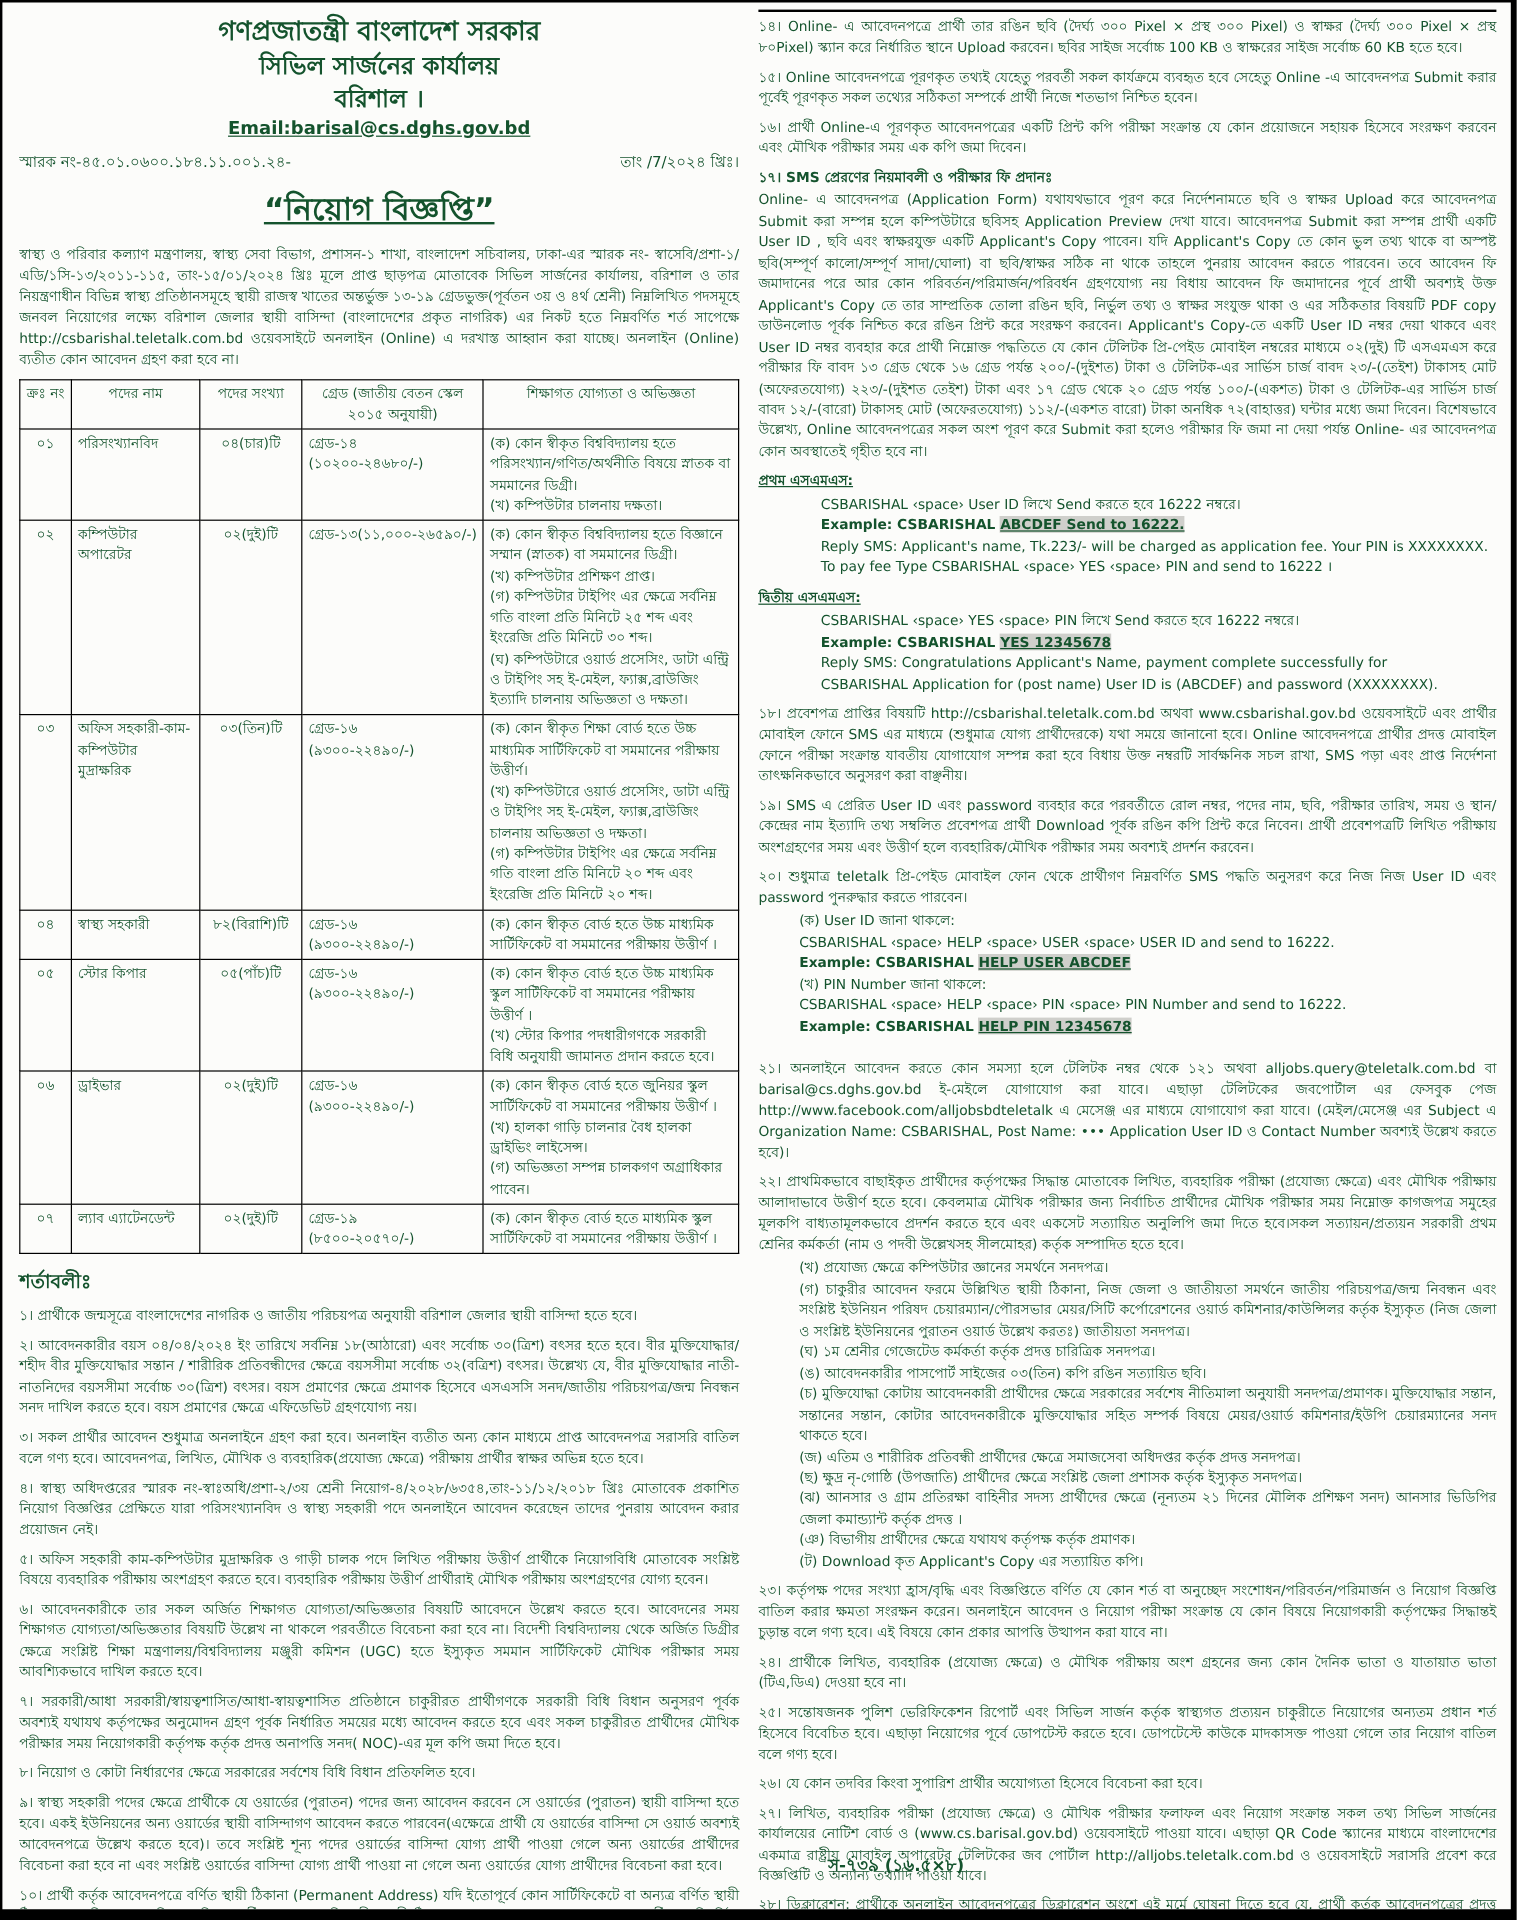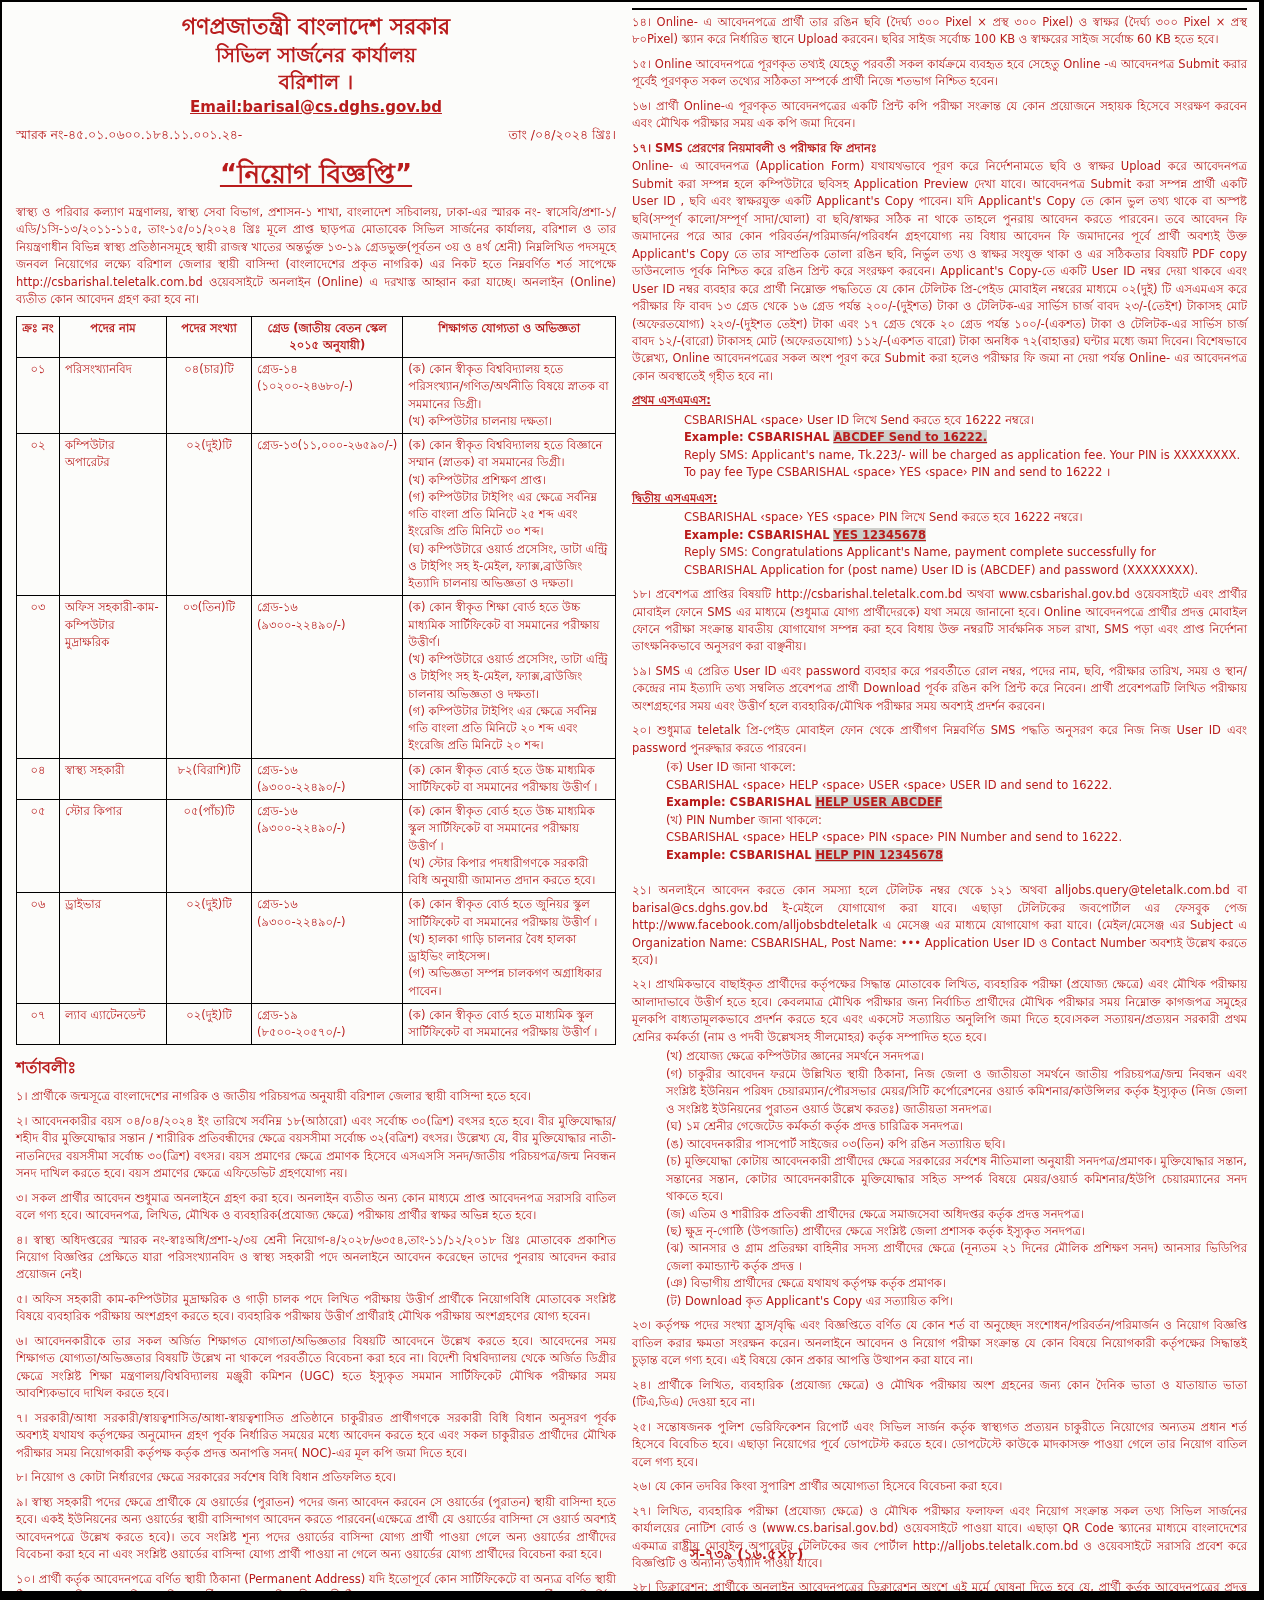--- a/index.html
+++ b/index.html
@@ -6,21 +6,21 @@
   .page{
     position:relative;
     width:1264px;height:1600px;
     box-sizing:border-box;
     background:#fcfcfa;
     border-top:2px solid #000;
     border-left:2px solid #000;
     border-right:5px solid #000;
     border-bottom:9px solid #000;
     font-family:"DejaVu Sans","Liberation Sans",sans-serif;
-    color:#b91c1c;
+    color:#14532d;
     overflow:hidden;
   }
   .columns{display:flex;gap:16px;padding:6px 12px 4px 14px;box-sizing:border-box;}
   .col-left{width:600px;flex:0 0 600px;}
   .col-right{flex:1;min-width:0;border-top:2px solid #000;padding-top:4px;}
   
   .doc-header{text-align:center;margin-top:4px;}
   .org1{font-size:22px;font-weight:bold;line-height:1.35;}
   .org2{font-size:20px;font-weight:bold;line-height:1.35;}
   .org3{font-size:20px;font-weight:bold;line-height:1.35;}
@@ -33,21 +33,21 @@
   p.bn{margin:0 0 7px 0;}
   .ml{white-space:pre-line;}
   .bold{font-weight:bold;}
   .indent{padding-left:34px;}
   .indent2{padding-left:52px;}
   .u{text-decoration:underline;}
   .hl{background:#cfcfcb;}
   
   table.posts{border-collapse:collapse;width:100%;margin:4px 0 10px 0;}
   table.posts th,table.posts td{border:1px solid #000;padding:3px 5px;font-size:11.5px;vertical-align:top;line-height:1.5;}
-  table.posts th{font-weight:bold;text-align:center;}
+  table.posts th{font-weight:normal;text-align:center;}
   td.c{text-align:center;}
   .terms-head{font-size:16px;font-weight:bold;margin:2px 0 6px 0;}
   
   .sms-head{font-weight:bold;text-decoration:underline;margin:2px 0 2px 0;}
   .footer-code{position:absolute;left:688px;bottom:24px;font-size:14px;font-weight:bold;}
 </style>
 </head>
 <body>
 
 <div class="page">
@@ -55,21 +55,21 @@
 
     <div class="col-left">
       <div class="doc-header">
         <div class="org1">গণপ্রজাতন্ত্রী বাংলাদেশ সরকার</div>
         <div class="org2">সিভিল সার্জনের কার্যালয়</div>
         <div class="org3">বরিশাল ।</div>
         <div class="email">Email:barisal@cs.dghs.gov.bd</div>
       </div>
       <div class="memo-row">
         <span>স্মারক নং-৪৫.০১.০৬০০.১৮৪.১১.০০১.২৪-</span>
-        <span>তাং     /০৪/২০২৪ খ্রিঃ।</span>
+        <span>তাং     /7/২০২৪ খ্রিঃ।</span>
       </div>
       <div class="doc-title">
         <span>“নিয়োগ বিজ্ঞপ্তি”</span>
       </div>
       <p class="bn">স্বাস্থ্য ও পরিবার কল্যাণ মন্ত্রণালয়, স্বাস্থ্য সেবা বিভাগ, প্রশাসন-১ শাখা, বাংলাদেশ সচিবালয়, ঢাকা-এর স্মারক নং- স্বাসেবি/প্রশা-১/এডি/১সি-১৩/২০১১-১১৫, তাং-১৫/০১/২০২৪ খ্রিঃ মূলে প্রাপ্ত ছাড়পত্র মোতাবেক সিভিল সার্জনের কার্যালয়, বরিশাল ও তার নিয়ন্ত্রণাধীন বিভিন্ন স্বাস্থ্য প্রতিষ্ঠানসমূহে স্থায়ী রাজস্ব খাতের অন্তর্ভুক্ত ১৩-১৯ গ্রেডভুক্ত(পূর্বতন ৩য় ও ৪র্থ শ্রেনী) নিম্নলিখিত পদসমূহে জনবল নিয়োগের লক্ষ্যে বরিশাল জেলার স্থায়ী বাসিন্দা (বাংলাদেশের প্রকৃত নাগরিক) এর নিকট হতে নিম্নবর্ণিত শর্ত সাপেক্ষে http://csbarishal.teletalk.com.bd ওয়েবসাইটে অনলাইন (Online) এ দরখাস্ত আহ্বান করা যাচ্ছে। অনলাইন (Online) ব্যতীত কোন আবেদন গ্রহণ করা হবে না।</p>
 
       <table class="posts">
         <thead>
           <tr>
             <th style="width:32px">ক্রঃ নং</th>

